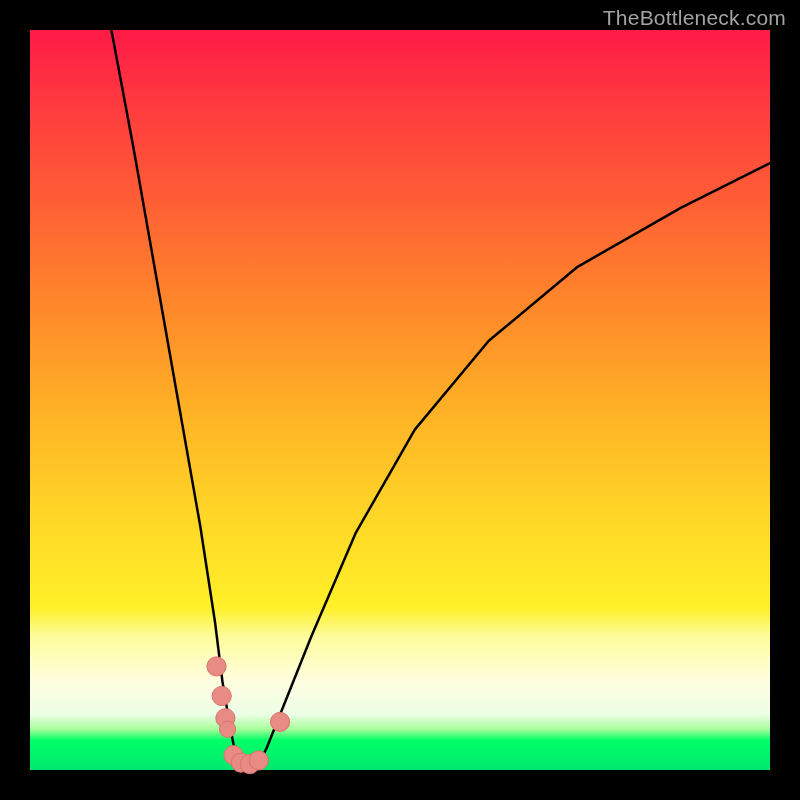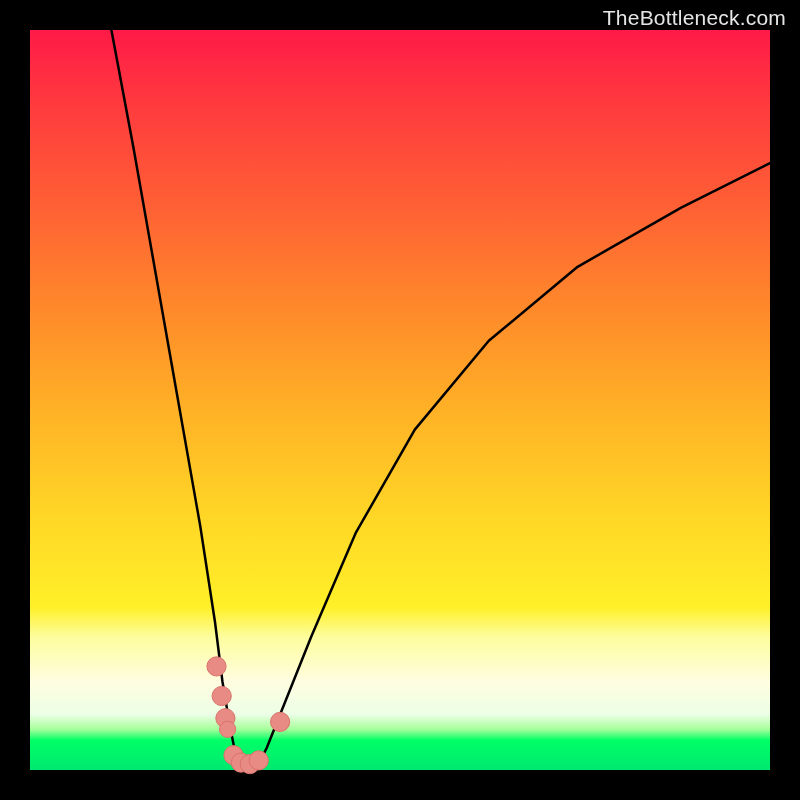--- a/index.html
+++ b/index.html
@@ -40,21 +40,21 @@
       #ecffe6 92.5%,
       #a6ff9a 94.5%,
       #00ff66 96%,
       #00e870 100%
     );
   }
   .watermark {
     position: absolute;
     top: 6px;
     right: 14px;
-    color: #e5e5e5;
+    color: #a3a3a3;
     font-size: 21px;
     letter-spacing: 0.2px;
     font-weight: 500;
     user-select: none;
   }
   svg.curve {
     position: absolute;
     left: 0;
     top: 0;
     width: 740px;

